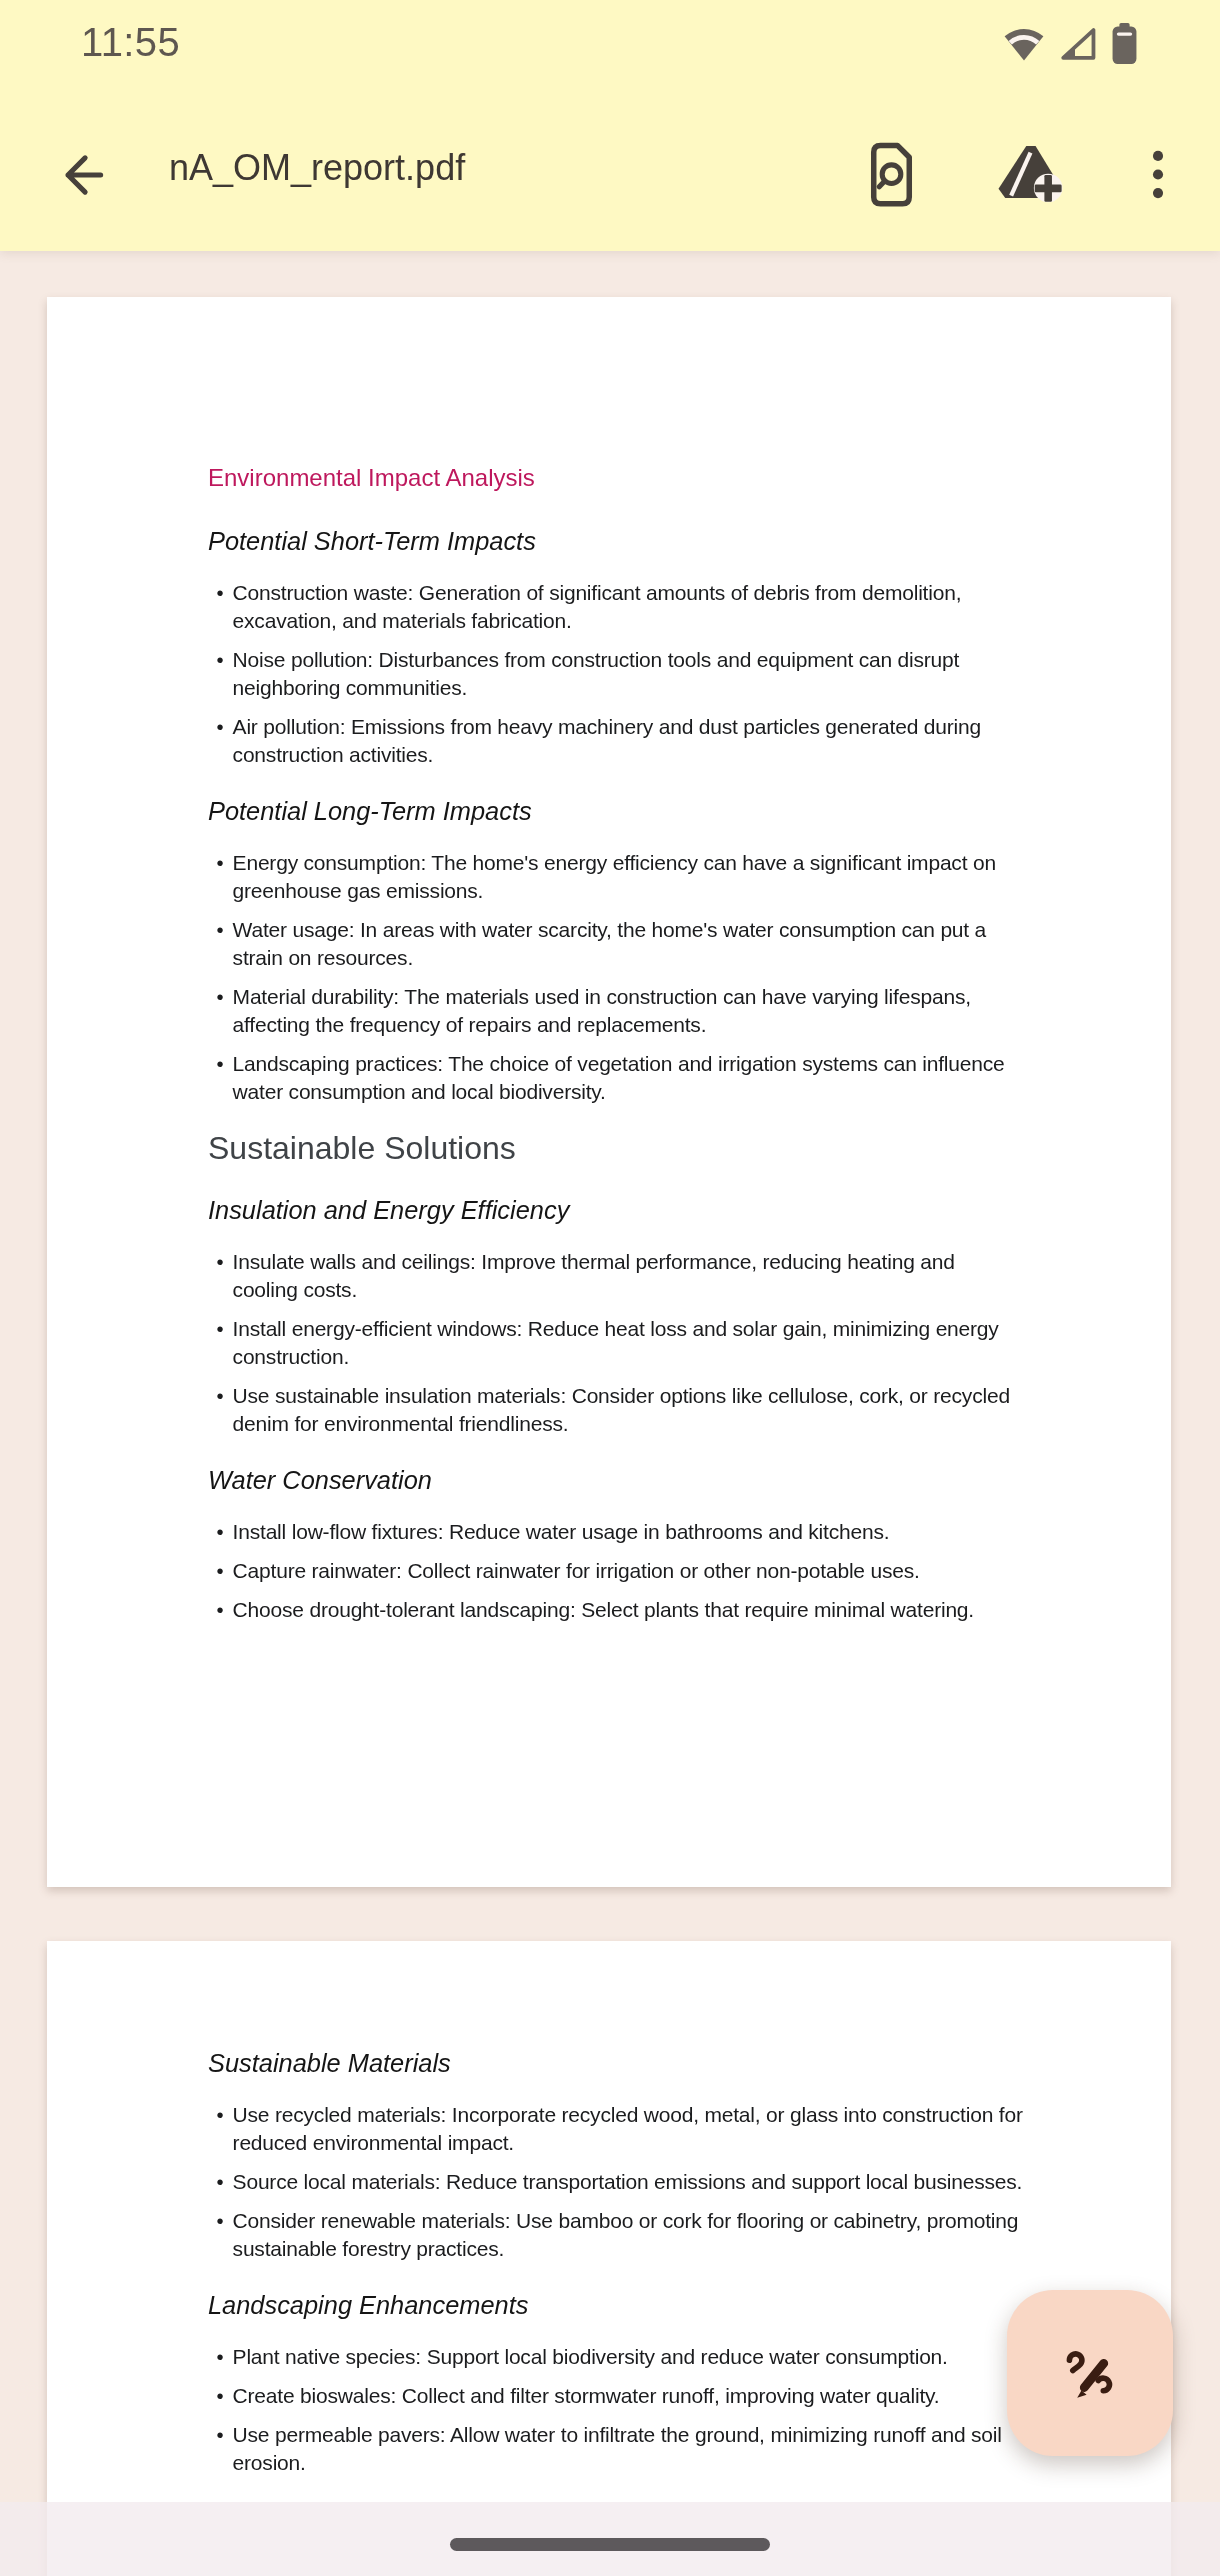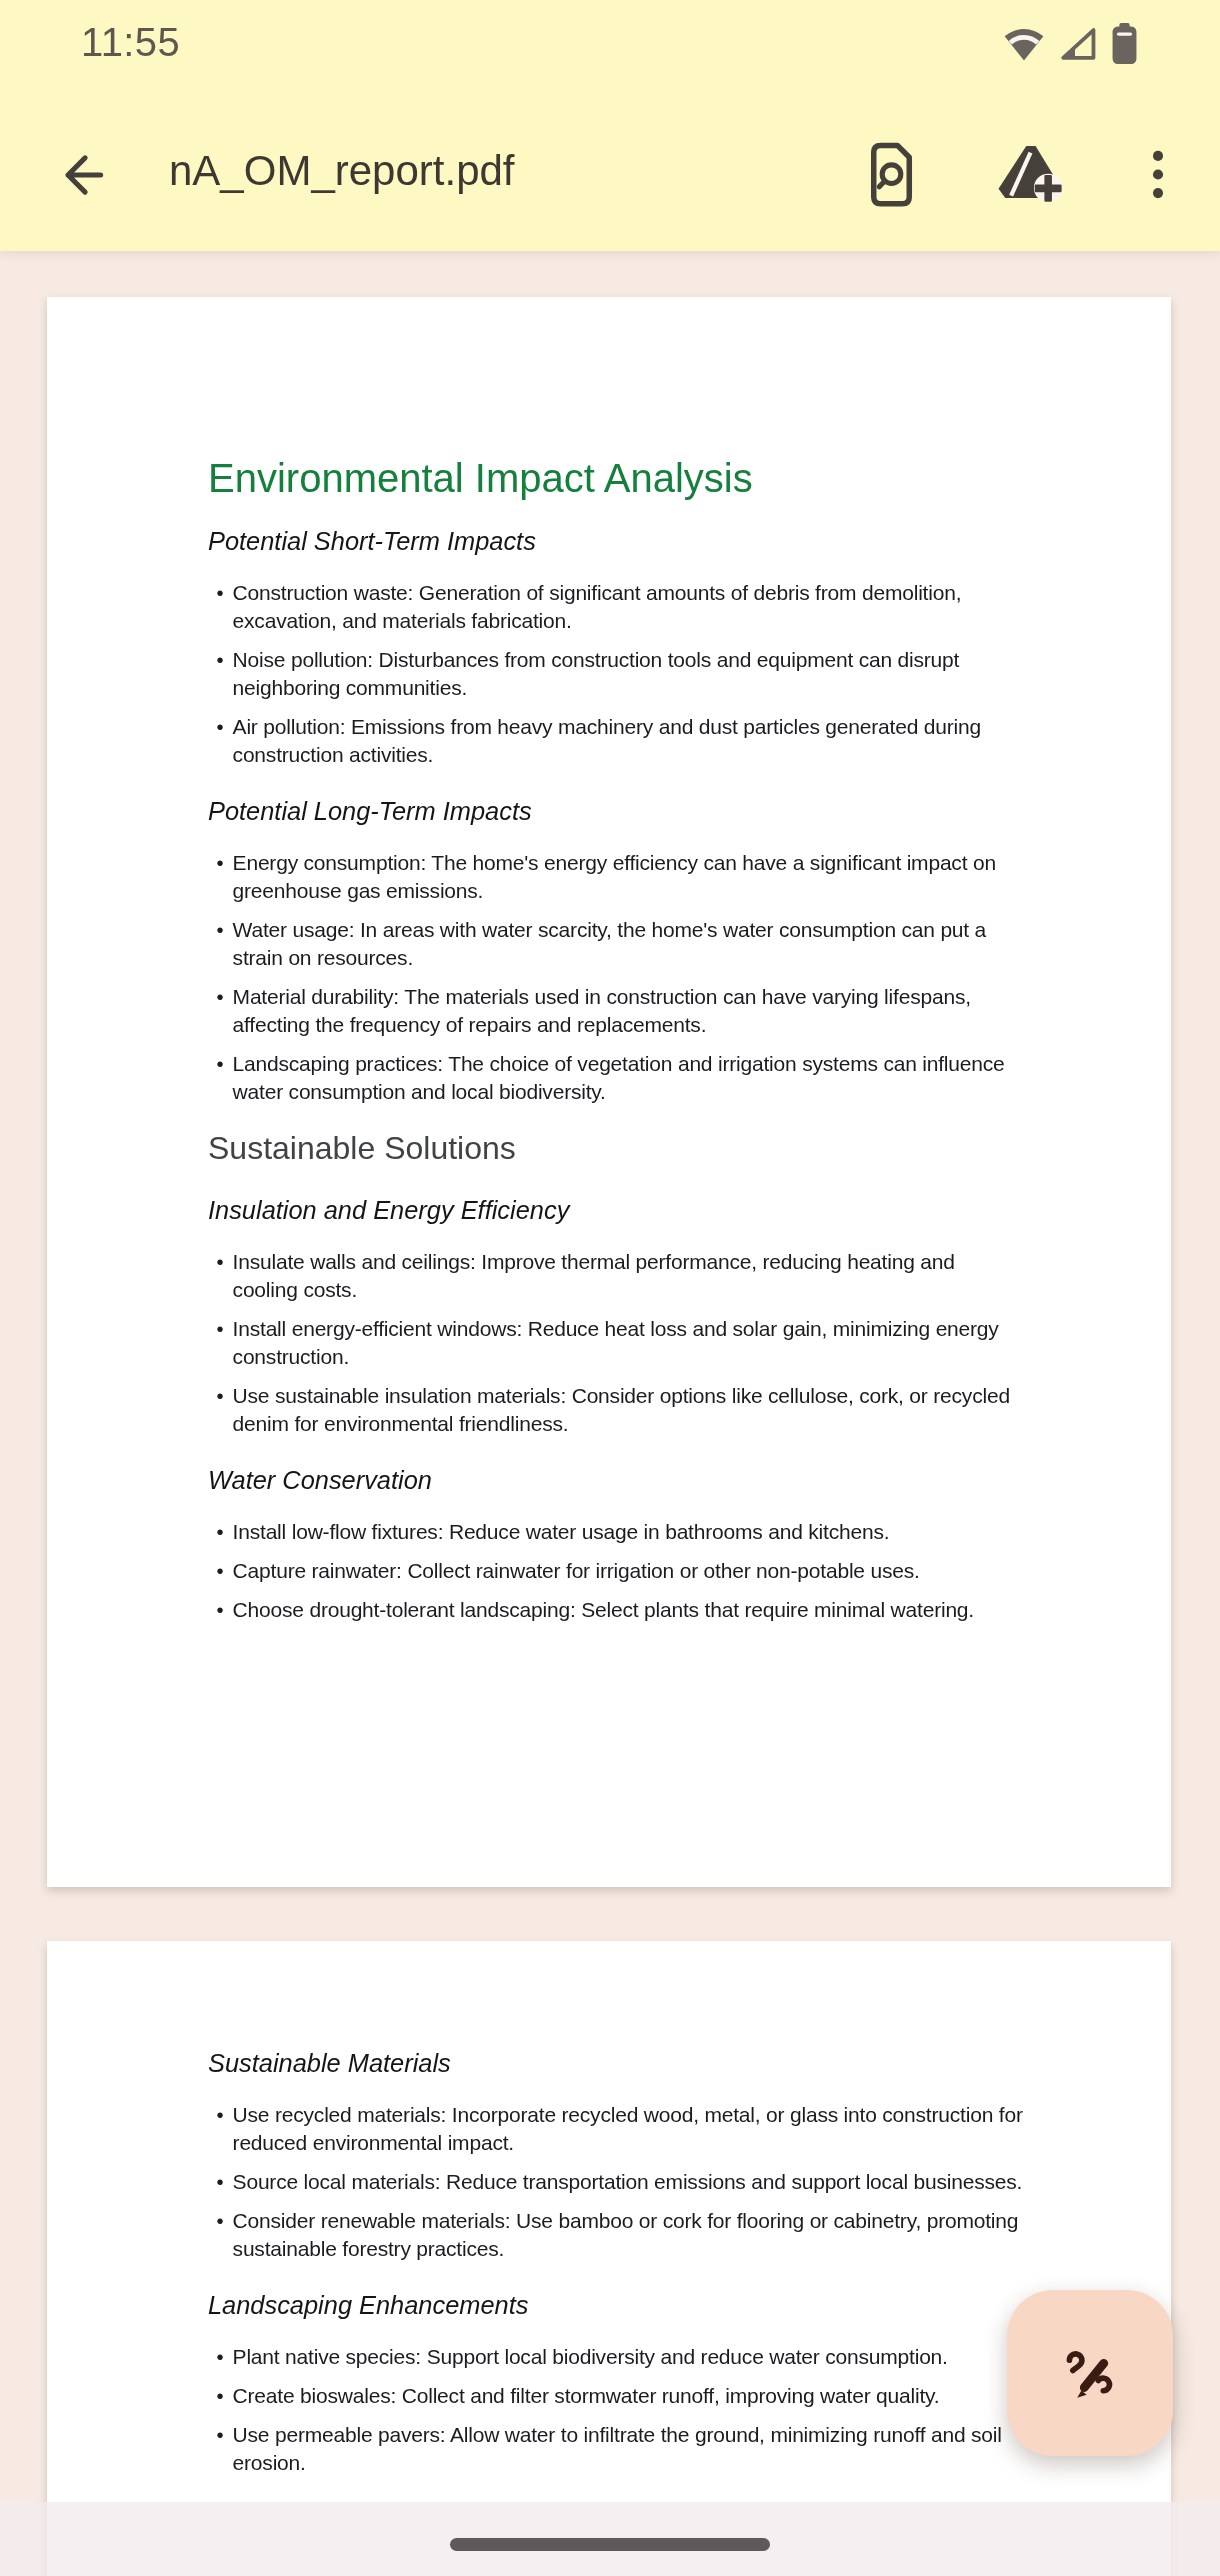--- a/index.html
+++ b/index.html
@@ -31,34 +31,34 @@
     position:absolute;top:100px;left:0;right:0;height:151px;
     display:flex;align-items:center;
   }
   .icon-btn{
     background:none;border:none;padding:0;margin:0;cursor:pointer;
     display:flex;align-items:center;justify-content:center;
   }
   .back-btn{position:absolute;left:44px;top:37px;width:75px;height:75px;}
   .appbar-title{
     position:absolute;left:169px;top:47px;
-    font-size:42px;color:#3E3833;white-space:nowrap;
+    font-size:36px;color:#3E3833;white-space:nowrap;
   }
   .act-doc-search{position:absolute;left:854px;top:37px;width:75px;height:75px;}
   .act-drive-add{position:absolute;left:991px;top:37px;width:78px;height:75px;}
   .act-overflow{position:absolute;left:1122px;top:37px;width:71px;height:75px;}
   
   .pdf-area{position:absolute;top:251px;left:0;width:1220px;height:2325px;}
   .page{
     position:absolute;left:47px;width:1124px;background:#FFFFFF;
     box-shadow:0 4.2px 8.5px rgba(90,60,45,0.22);
   }
   .page-1{top:46px;height:1590px;padding:159px 129px 0 161px;box-sizing:border-box;}
   .page-2{top:1690px;height:644px;padding:81px 129px 0 161px;box-sizing:border-box;}
-  .blk-h1{font-size:40px;line-height:44px;color:#15803d;margin:0 0 18.6px 0;}
+  .blk-h1{font-size:24px;line-height:44px;color:#be185d;margin:0 0 18.6px 0;}
   .blk-h2{font-size:32px;line-height:41px;color:#3F4347;margin:22px 0 15.3px 0;}
   .blk-h3{font-size:25.4px;line-height:32px;color:#151515;margin:25.4px 0 22px 0;font-style:italic;}
   ul.bullets{list-style:none;margin:0 0 5.1px 0;padding:0 0 0 24.6px;}
   ul.bullets li{
     position:relative;max-width:792px;
     font-size:21px;line-height:28px;letter-spacing:-0.2px;
     color:#1B1C1E;margin:0 0 11px 0;
   }
   ul.bullets li::before{
     content:"\2022";position:absolute;left:-16px;top:0;

